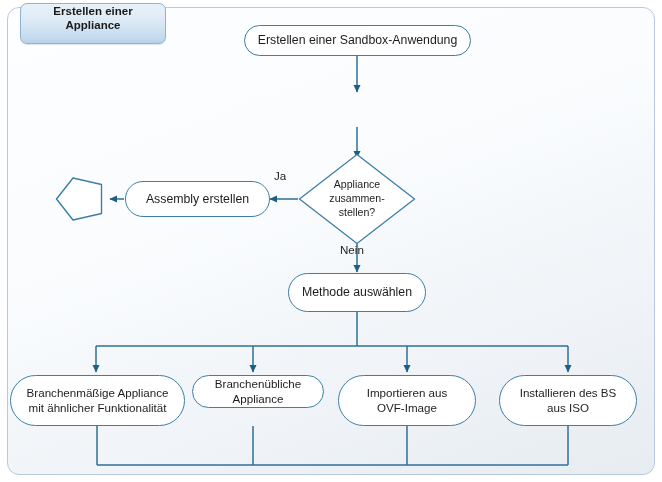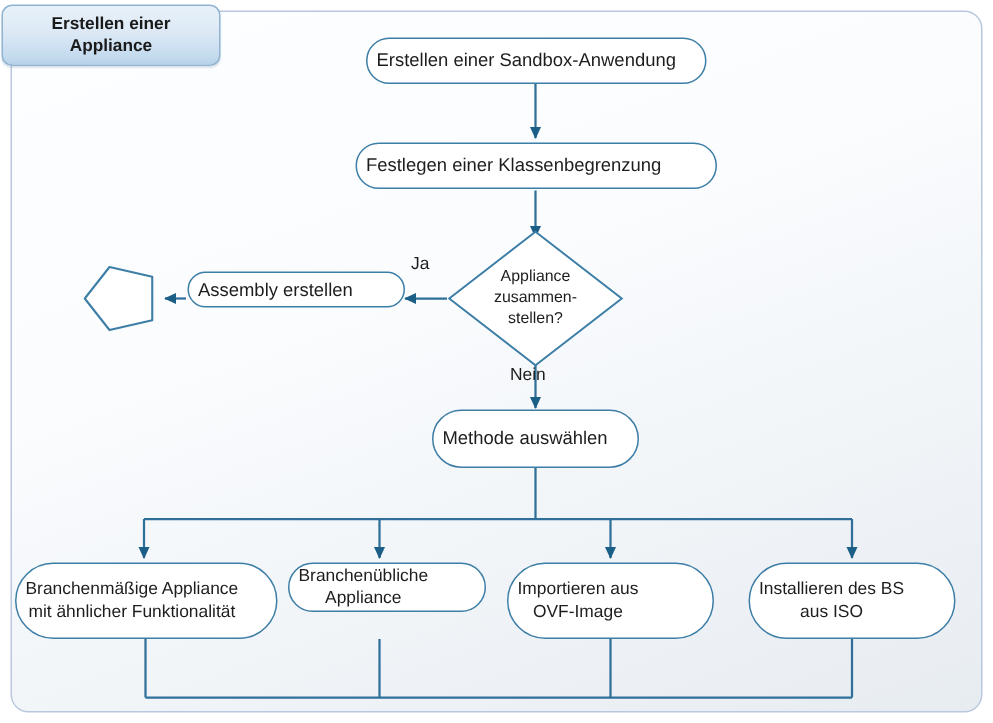--- a/index.html
+++ b/index.html
@@ -25,33 +25,33 @@
     width: 648px;
     height: 468px;
     box-sizing: border-box;
     border: 1px solid #b9c8dd;
     border-radius: 12px;
     background: linear-gradient(160deg, #fdfeff 0%, #fafcfe 40%, #eef2f6 78%, #e7ecf1 100%);
   }
   
   .title-tab {
     position: absolute;
-    left: 1px;
+    left: 20px;
     top: 3px;
     width: 146px;
     height: 41px;
     box-sizing: border-box;
     border: 1px solid #8fb3d0;
     border-top-left-radius: 7px;
     border-top-right-radius: 7px;
     border-bottom-right-radius: 7px;
     border-bottom-left-radius: 7px;
     background: linear-gradient(to bottom, #e8f1f9 0%, #dce9f5 45%, #c3daee 88%, #b6d1e8 100%);
     display: flex;
-    align-items: center;
+    align-items: flex-start;
     justify-content: center;
     box-shadow: 0 1px 1px rgba(120,150,180,0.25);
   }
   .title-tab span {
     font-size: 11.5px;
     font-weight: bold;
     color: #1a1a1a;
     text-align: center;
     line-height: 1.25;
     white-space: pre-line;
@@ -67,20 +67,21 @@
   }
   
   .node {
     position: absolute;
     box-sizing: border-box;
     background: #ffffff;
     border: 1.3px solid #3d7ea6;
     border-radius: 999px;
     display: flex;
     align-items: center;
+    justify-content: center;
     text-align: center;
   }
   .node span {
     font-size: 12.3px;
     color: #1d1d1d;
     line-height: 1.22;
     white-space: pre-line;
     padding: 0 6px;
   }
   .node.small span { font-size: 11.6px; }
@@ -164,34 +165,31 @@
 
   <div class="title-tab">
     <span>Erstellen einer
 Appliance</span>
   </div>
 
   <div class="node" style="left:244px; top:25px; width:227px; height:31px;">
     <span>Erstellen einer Sandbox-Anwendung</span>
   </div>
 
-  <div class="node" style="left:237px; top:95px; width:241px; height:31px;">
-    <span>Festlegen einer Klassenbegrenzung</span>
-  </div>
 
   <div class="diamond-wrap" style="left:298px; top:153px;">
     <svg width="118" height="92" viewBox="0 0 118 92" xmlns="http://www.w3.org/2000/svg">
       <polygon points="59,1.5 116.5,46 59,90.5 1.5,46" fill="#ffffff" stroke="#3d7ea6" stroke-width="1.3"></polygon>
     </svg>
     <div class="diamond-label">Appliance
 zusammen-
 stellen?</div>
   </div>
 
-  <div class="node" style="left:125px; top:181px; width:145px; height:24px;">
+  <div class="node" style="left:125px; top:181px; width:145px; height:36px;">
     <span>Assembly erstellen</span>
   </div>
 
   <div class="pentagon-wrap" style="left:55px; top:176px;">
     <svg width="48" height="46" viewBox="0 0 48 46" xmlns="http://www.w3.org/2000/svg">
       <polygon points="1.5,23 18,2 46.5,8.5 46.5,37.5 18,44" fill="#ffffff" stroke="#3d7ea6" stroke-width="1.4" stroke-linejoin="round"></polygon>
     </svg>
   </div>
 
   <div class="node" style="left:288px; top:273px; width:138px; height:39px;">

